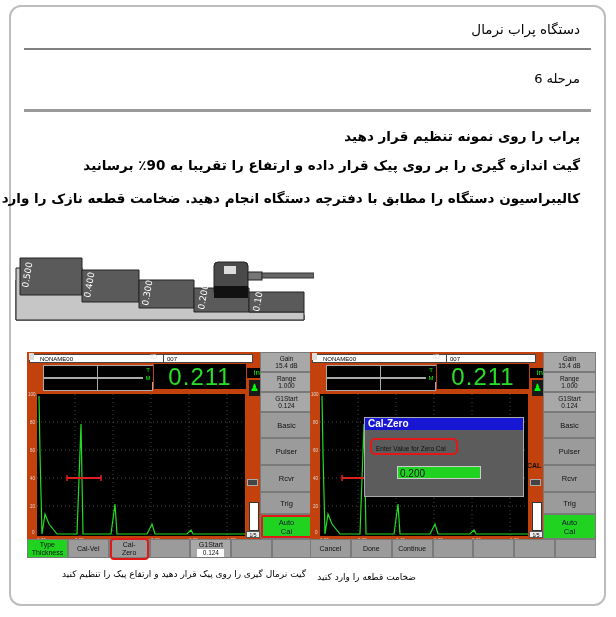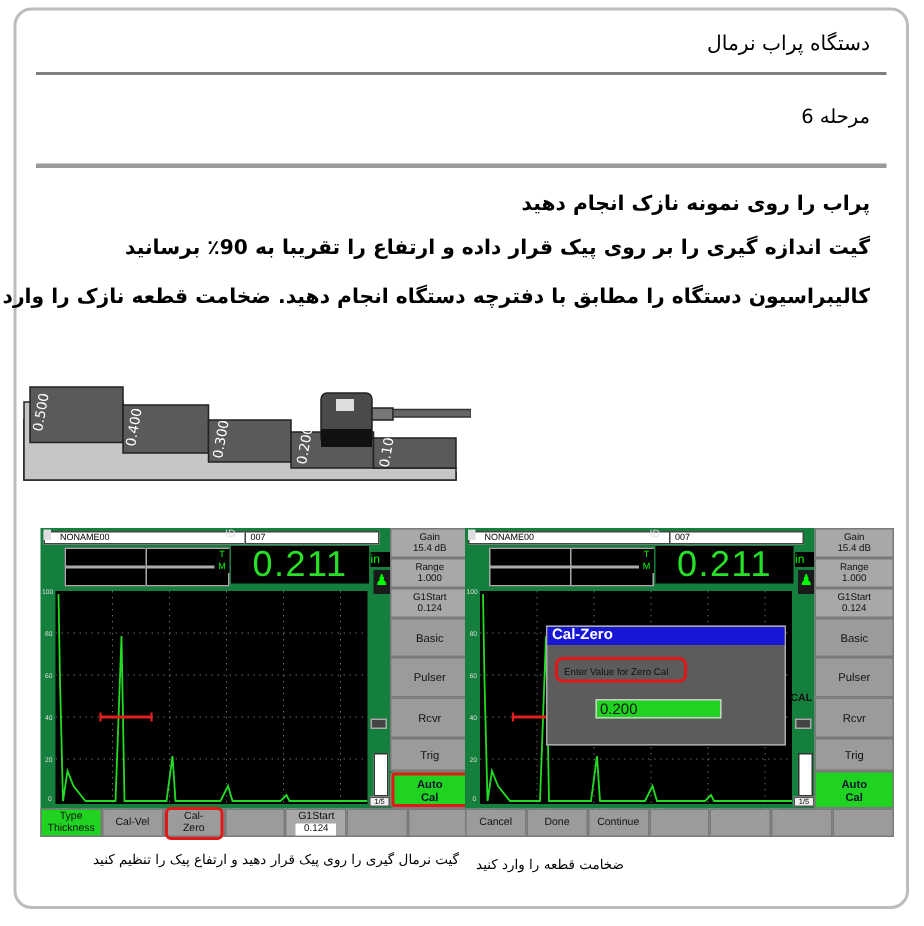--- a/index.html
+++ b/index.html
@@ -13,39 +13,39 @@
   .step { position:absolute; right:36px; top:71px; font-size:13px; }
   .line { position:absolute; right:36px; font-size:13.5px; font-weight:bold; white-space:nowrap; }
   .l1 { top:128px; }
   .l2 { top:157px; }
   .l3 { top:190px; }
 
   
   .block { position:absolute; left:14px; top:250px; width:300px; height:80px; }
 
   
-  .scr { position:absolute; width:286px; height:206px; background:#15803d; font-family:"Liberation Sans", sans-serif; }
+  .scr { position:absolute; width:286px; height:206px; background:#c2410c; font-family:"Liberation Sans", sans-serif; }
   .scr1 { left:27px; top:352px; }
   .scr2 { left:310px; top:352px; }
   .fname { position:absolute; left:2px; top:2px; width:136px; height:9px; background:#fff; border:1px solid #444; font-size:6px; line-height:9px; padding-left:10px; box-sizing:border-box; }
   .ficon { position:absolute; left:2px; top:1px; width:5px; height:7px; background:#ddd; }
   .idlbl { position:absolute; left:123px; top:1px; font-size:7px; color:#ddd; }
   .idbox { position:absolute; left:136px; top:2px; width:90px; height:9px; background:#fff; border:1px solid #444; font-size:6px; line-height:9px; padding-left:3px; box-sizing:border-box; }
   .mbox { position:absolute; width:56px; height:13px; background:#000; border:1px solid #aaa; box-sizing:border-box; }
   .tm { position:absolute; left:116px; top:14px; width:10px; height:16px; background:#000; color:#0f0; font-size:6px; text-align:center; line-height:8px; }
   .reading { position:absolute; left:127px; top:12px; width:92px; height:25px; background:#000; color:#27e027; font-size:24px; line-height:25px; text-align:center; letter-spacing:1px; }
-  .unit { position:absolute; left:220px; top:16px; width:13px; height:10px; background:#000; color:#0f0; font-size:8px; line-height:10px; text-align:left; }
+  .unit { position:absolute; left:220px; top:16px; width:13px; height:10px; background:#000; color:#0f0; font-size:8px; line-height:10px; text-align:right; }
   .man { position:absolute; left:222px; top:28px; width:11px; height:16px; background:#1a1a1a; color:#0f0; font-size:10px; text-align:center; line-height:16px; }
   .graph { position:absolute; left:10px; top:42px; width:208px; height:142px; background:#000; }
   .ylab { position:absolute; font-size:4.5px; color:#ddd; }
   .xlab { position:absolute; bottom:-7px; font-size:4.5px; color:#ddd; }
   .side { position:absolute; left:233px; top:0; width:53px; height:144px; }
   .sbtn { position:absolute; left:0; width:53px; background:#9b9b9b; border:1px solid #7a7a7a; box-sizing:border-box; font-size:7.5px; color:#111; text-align:center; display:flex; flex-direction:column; justify-content:center; line-height:9px; }
   .sbtn.val { font-size:6.5px; line-height:7px; background:#a8a8a8; }
-  .sbtn.green { background:#21d321; color:#113;font-weight:bold; }
+  .sbtn.green { background:#21d321; color:#113; }
   .sbtn.circ { outline:2px solid #e01818; outline-offset:-3px; border-radius:3px; }
   .bbar { position:absolute; left:0; top:187px; width:286px; height:19px; display:flex; }
   .bbtn { flex:1; background:#9b9b9b; border:1px solid #7a7a7a; box-sizing:border-box; font-size:7px; color:#111; text-align:center; display:flex; flex-direction:column; justify-content:center; line-height:8px; }
   .bbtn.green { background:#21d321; }
   .bbtn.circ span { border:2px solid #e01818; border-radius:4px; padding:1px 4px; }
   .g1s { background:#a8a8a8; }
   .g1s .v { background:#fff; margin:0 6px; font-size:6.5px; }
   .cal { position:absolute; left:217px; top:110px; font-size:7px; font-weight:bold; color:#111; }
   .ind { position:absolute; left:220px; top:127px; width:9px; height:5px; border:1px solid #aaa; background:#444; }
   .slider { position:absolute; left:222px; top:150px; width:8px; height:27px; background:#fff; border:1px solid #333; }
@@ -63,21 +63,21 @@
 </head>
 <body>
 
 <div class="frame"></div>
 
 <div class="rtl title">دستگاه پراب نرمال</div>
 <div class="hr h1"></div>
 <div class="rtl step">مرحله 6</div>
 <div class="hr h2"></div>
 
-<div class="rtl line l1">پراب را روی نمونه نازک انجام دهید</div>
+<div class="rtl line l1">پراب را روی نمونه تنظیم قرار دهید</div>
 <div class="rtl line l2">گیت اندازه گیری را بر روی پیک قرار داده و ارتفاع را تقریبا به 90٪ برسانید</div>
 <div class="rtl line l3">کالیبراسیون دستگاه را مطابق با دفترچه دستگاه انجام دهید. ضخامت قطعه نازک را وارد کنید</div>
 
 <svg class="block" viewBox="0 0 300 80" width="300" height="80">
   <polygon points="2,30 2,70 290,70 290,65 60,65" fill="#bdbdbd" stroke="#222"></polygon>
   <polygon points="2,18 68,18 68,45 125,45 125,52 180,52 180,58 235,58 235,62 290,62 290,70 2,70" fill="#c6c6c6" stroke="#222" stroke-width="1"></polygon>
   <polygon points="6,8 68,8 68,45 6,45" fill="#5a5a5a" stroke="#222"></polygon>
   <polygon points="68,20 125,20 125,52 68,52" fill="#5a5a5a" stroke="#222"></polygon>
   <polygon points="125,30 180,30 180,58 125,58" fill="#5a5a5a" stroke="#222"></polygon>
   <polygon points="180,38 235,38 235,62 180,62" fill="#5a5a5a" stroke="#222"></polygon>

